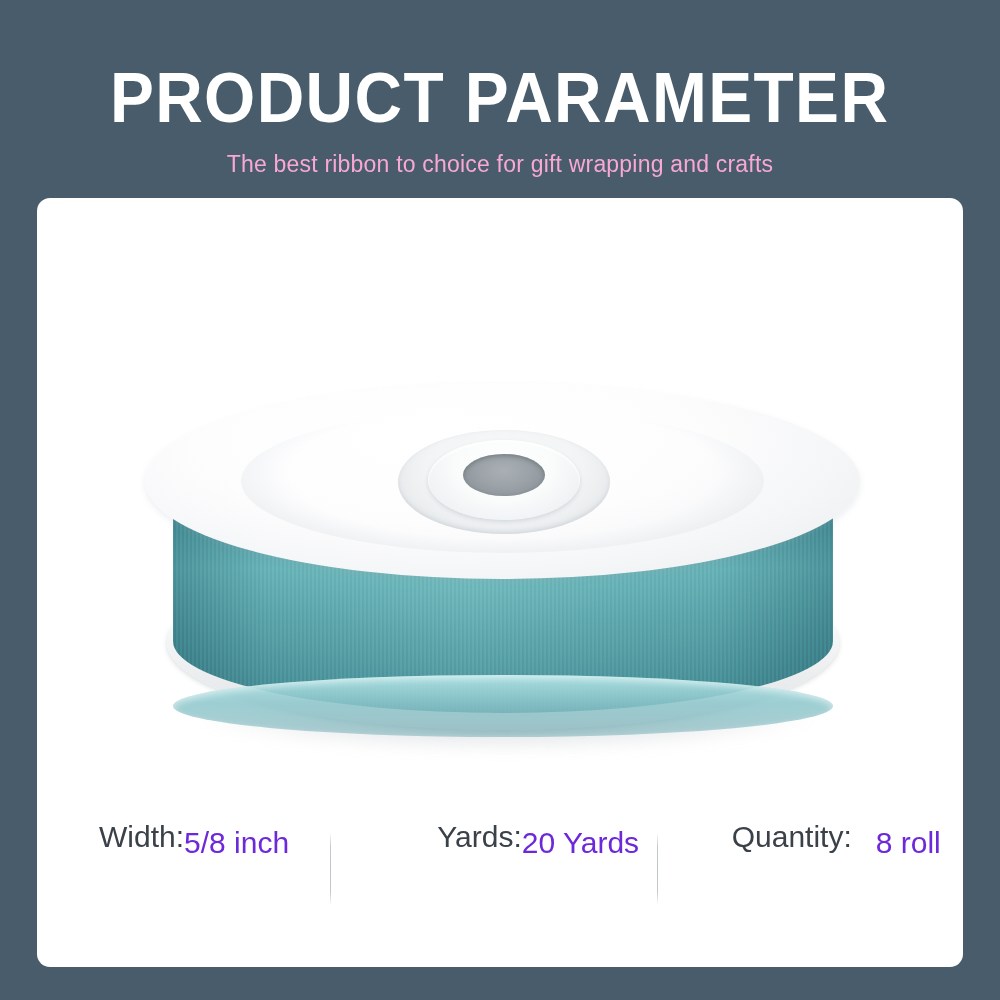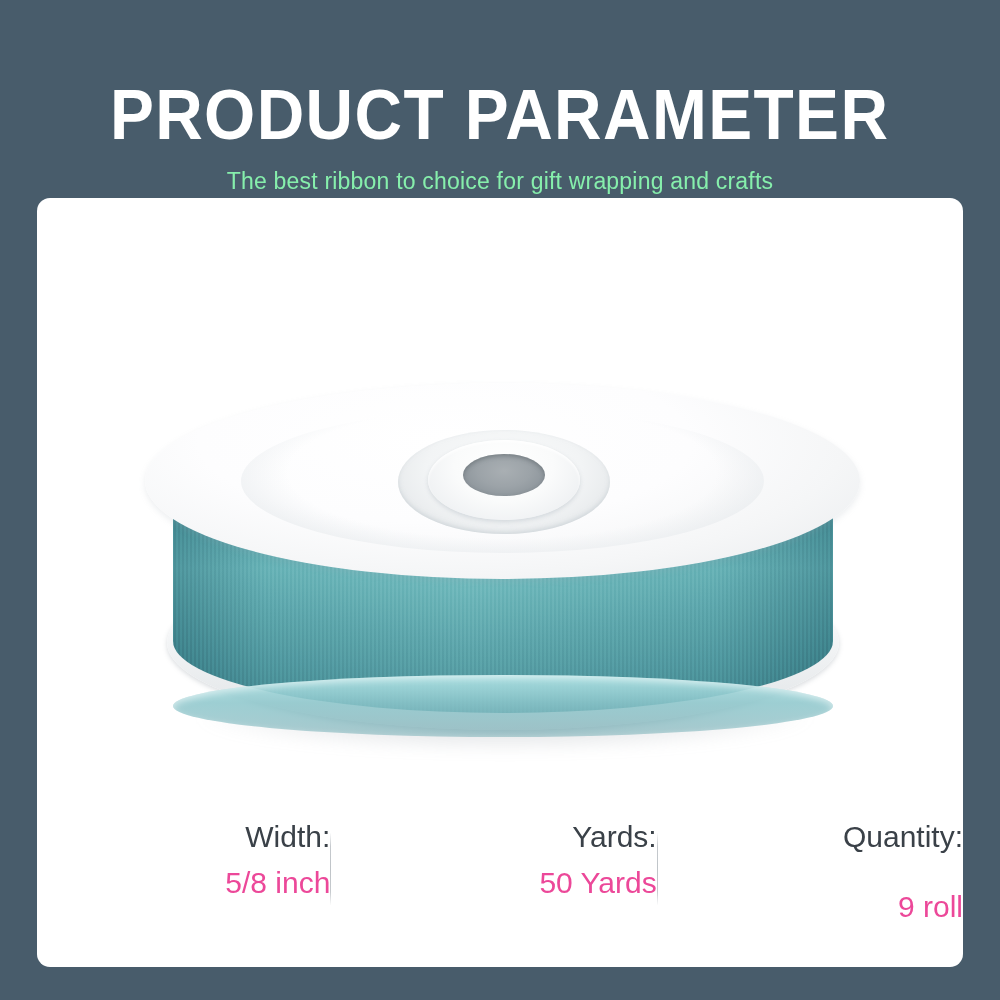--- a/index.html
+++ b/index.html
@@ -15,35 +15,35 @@
     width:1000px; height:1000px;
     background:#485C6B;
   }
 
   
   .header {
     position:absolute;
     left:0; top:0; width:1000px; height:198px;
     display:flex; flex-direction:column;
     align-items:center; justify-content:flex-start;
-    padding-top:80px;
+    padding-top:63px;
     border-radius:29px;
   }
   .title {
     color:#FFFFFF;
     font-size:70px;
     font-weight:bold;
     letter-spacing:1.5px;
     line-height:1.0;
     transform:scaleX(0.94);
     white-space:nowrap;
   }
   .subtitle {
     margin-top:18px;
-    color:#86efac;
+    color:#f9a8d4;
     font-size:23px;
     font-weight:400;
     letter-spacing:0.2px;
     white-space:nowrap;
   }
 
   
   .card {
     position:absolute;
     left:37px; top:198px;
@@ -193,37 +193,36 @@
   .specs {
     position:absolute;
     left:0; bottom:0;
     width:926px; height:168px;
     display:flex;
     align-items:flex-start;
     padding:18px 0 0 0;
   }
   .spec-col {
     display:flex;
-    flex-direction:column;
+    flex-direction:row;
     justify-content:flex-start;
-    align-items:flex-end;
   }
   .spec-col.c1 { width:294px; padding-left:62px; }
   .spec-col.c2 { width:326px; padding-left:106px; }
   .spec-col.c3 { width:306px; padding-left:74px;gap:24px; }
 
   .spec-label {
     color:#3A4148;
     font-size:30px;
     font-weight:400;
     line-height:1.32;
     white-space:nowrap;
   }
   .spec-value {
-    color:#ec4899;
+    color:#6d28d9;
     font-size:30px;
     font-weight:400;
     line-height:1.32;
     margin-top:6px;
     white-space:nowrap;
   }
 
   .divider {
     width:1px;
     height:72px;
@@ -265,26 +264,26 @@
 
       <div class="spec-col c1">
         <div class="spec-label">Width:</div>
         <div class="spec-value">5/8 inch</div>
       </div>
 
       <div class="divider"></div>
 
       <div class="spec-col c2">
         <div class="spec-label">Yards:</div>
-        <div class="spec-value">50 Yards</div>
+        <div class="spec-value">20 Yards</div>
       </div>
 
       <div class="divider"></div>
 
       <div class="spec-col c3">
         <div class="spec-label">Quantity:</div>
-        <div class="spec-value">9 roll</div>
+        <div class="spec-value">8 roll</div>
       </div>
 
     </div>
 
   </div>
 </div>
 
 </body></html>

